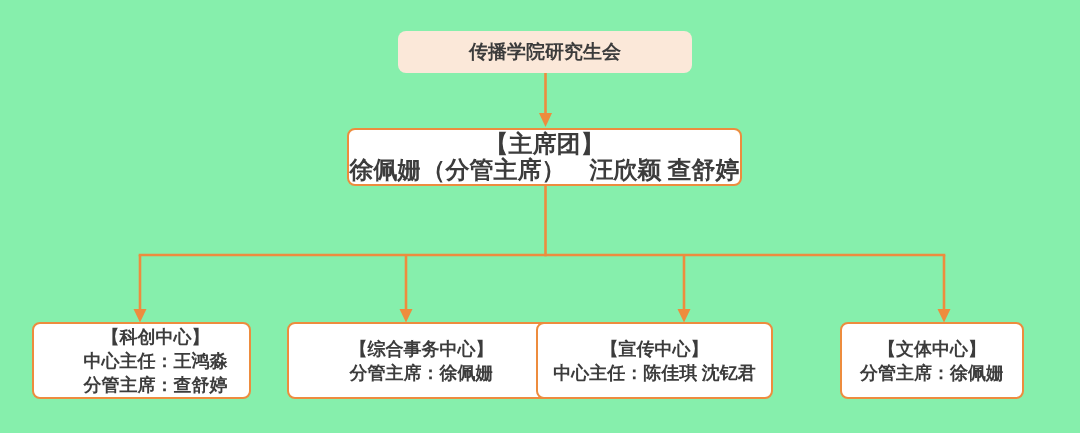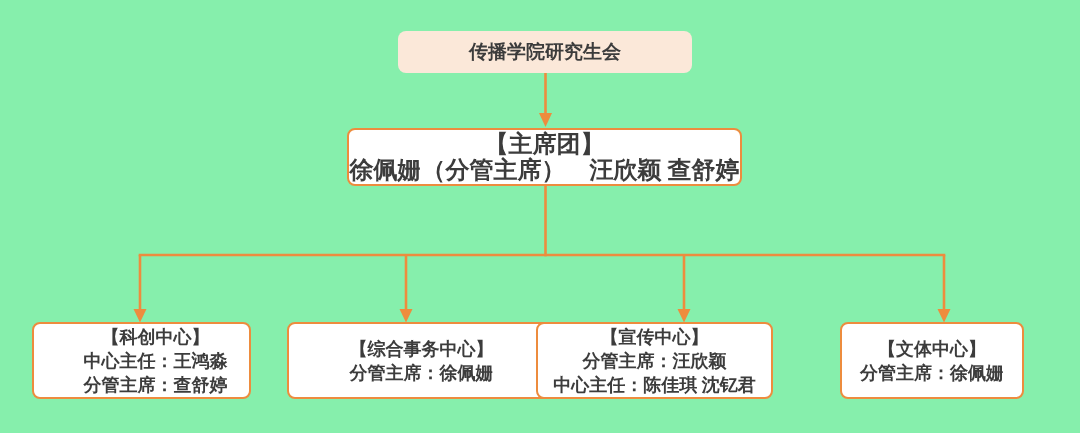--- a/index.html
+++ b/index.html
@@ -92,21 +92,20 @@
     <div class="line">分管主席：查舒婷</div>
   </div>
 
   <div class="node node-center node-center-2">
     <div class="line">【综合事务中心】</div>
     <div class="line">分管主席：徐佩姗</div>
   </div>
 
   <div class="node node-center node-center-3">
     <div class="line">【宣传中心】</div>
-    <div class="line">分管主席：汪欣颖</div>
     <div class="line">中心主任：陈佳琪 沈钇君</div>
   </div>
 
   <div class="node node-center node-center-4">
     <div class="line">【文体中心】</div>
     <div class="line">分管主席：徐佩姗</div>
   </div>
 
 </div>
 

